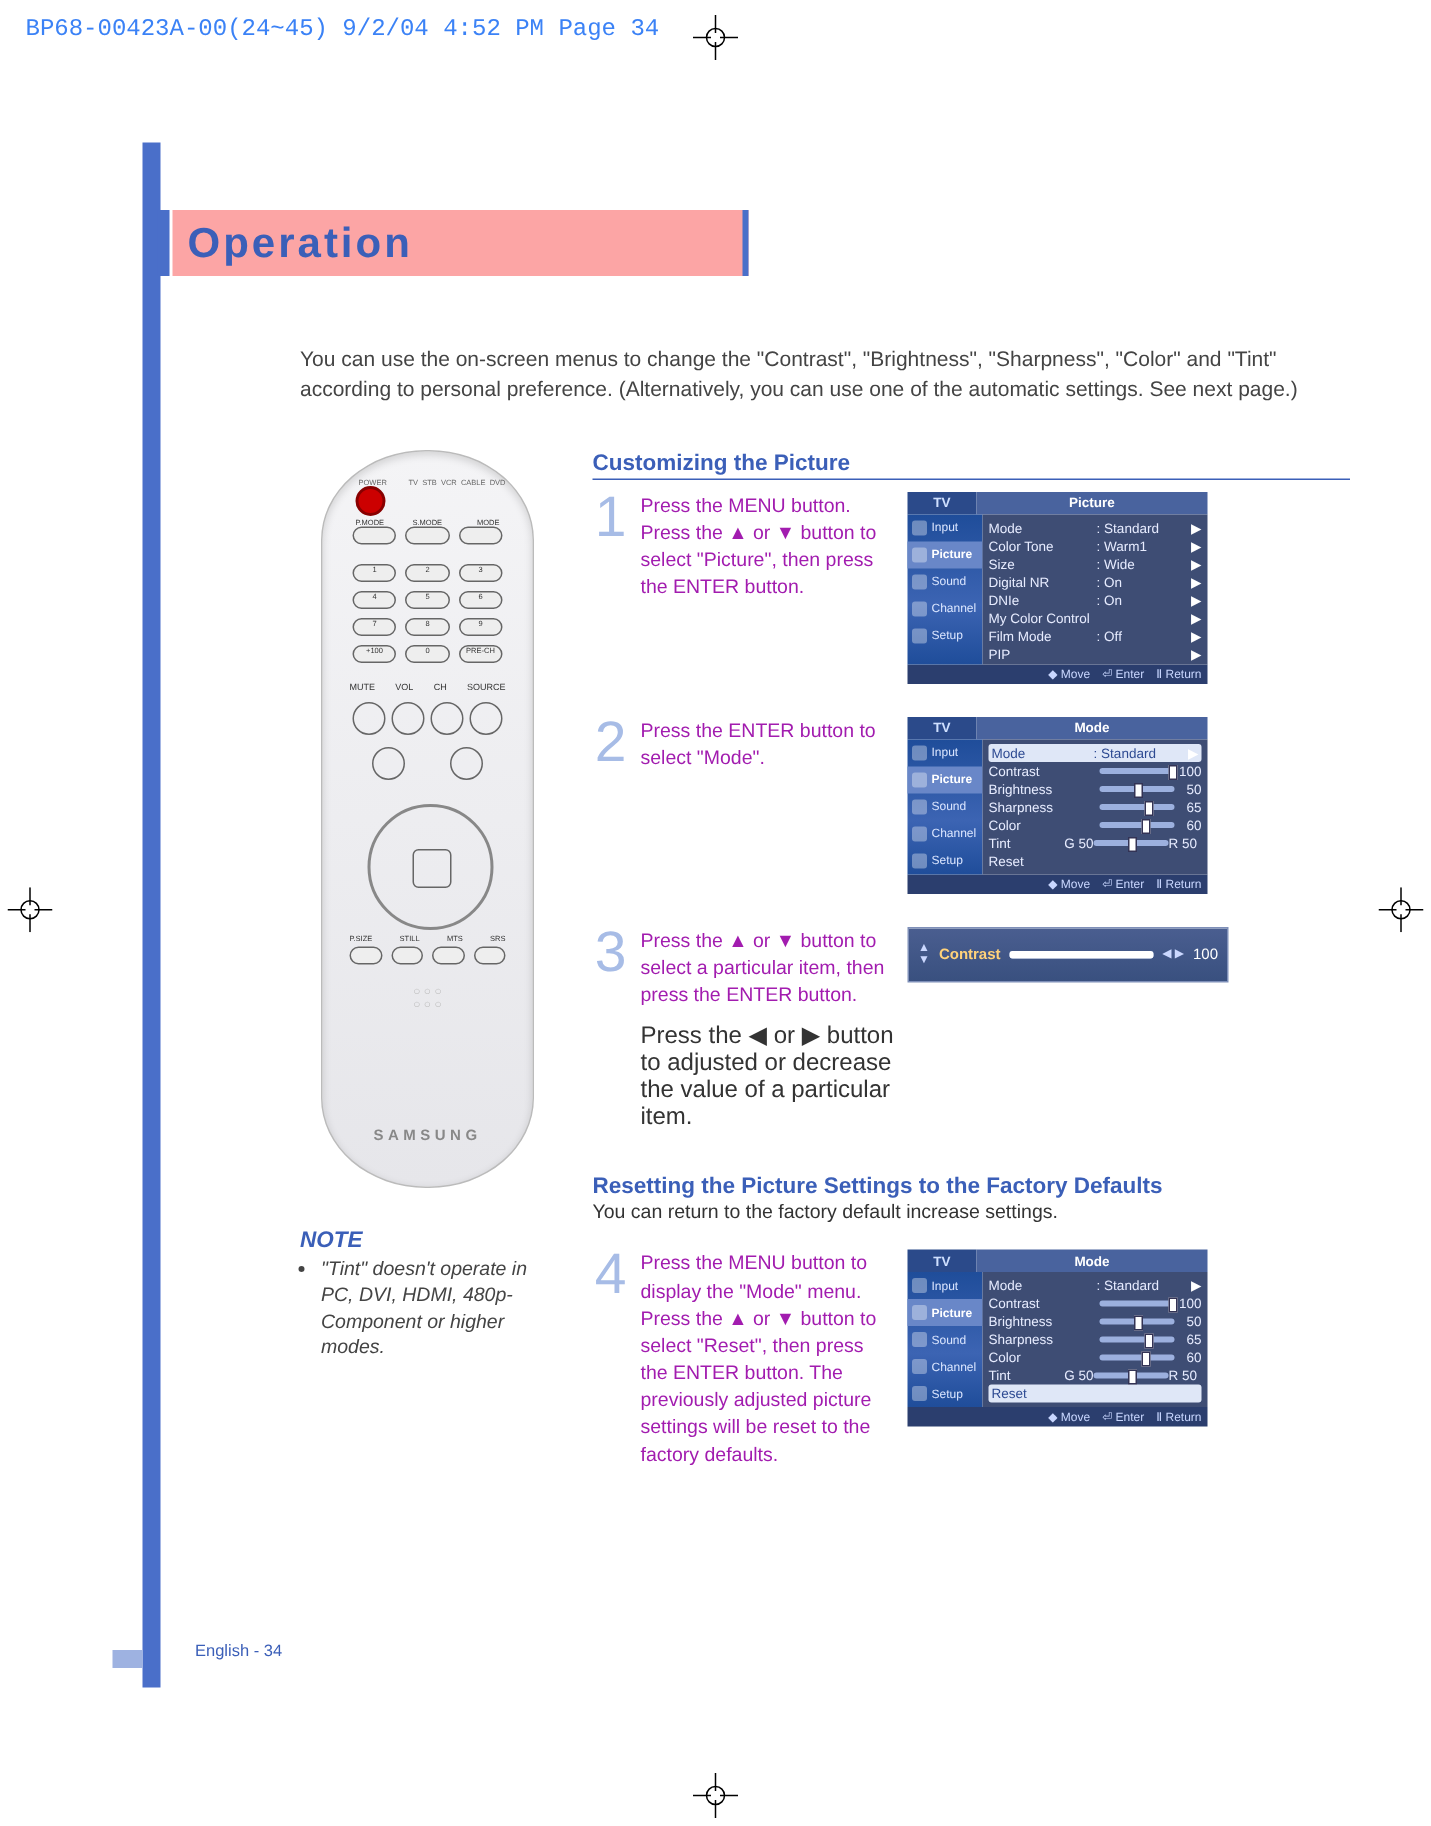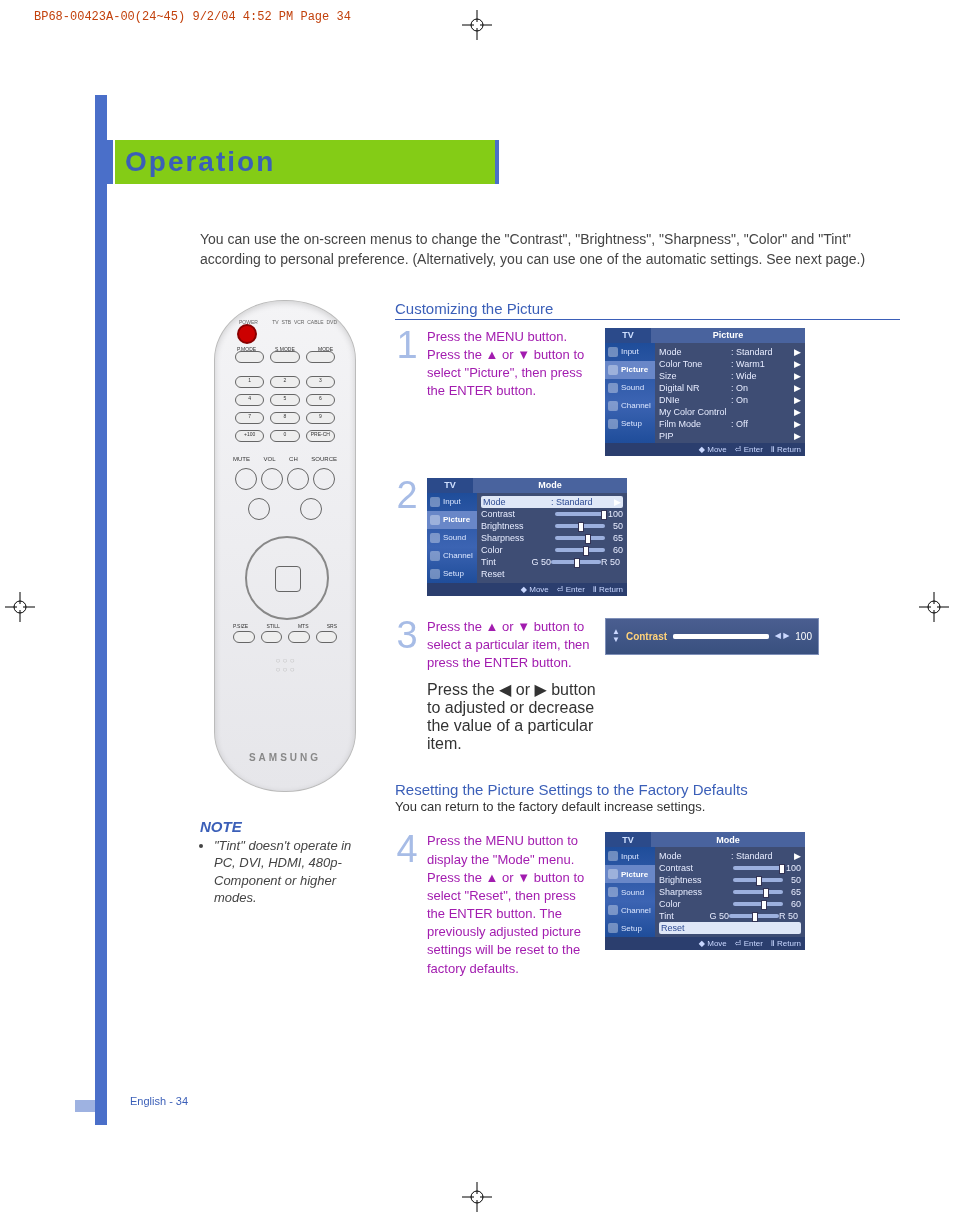--- a/index.html
+++ b/index.html
@@ -10,24 +10,24 @@
     width: 954px;
   }
   .page {
     position: relative;
     width: 954px;
     height: 1217px;
     box-sizing: border-box;
   }
   .print-info {
     position: absolute;
-    top: 10px; left: 34px;
+    top: 10px; left: 17px;
     font-family: "Courier New", monospace;
-    font-size: 12px;
-    color: #c2410c;
+    font-size: 16px;
+    color: #3b82f6;
   }
   .crop-top, .crop-bottom { position:absolute; left:50%; transform:translateX(-50%);} 
   .crop-top { top:10px; width:30px; height:30px; }
   .crop-bottom { bottom:5px; width:30px; height:30px;}
   .crop-left, .crop-right { position:absolute; top:50%; transform:translateY(-50%);} 
   .crop-left{left:5px;} .crop-right{right:5px;}
   .content {
     position: absolute;
     left: 105px; top: 85px;
     width: 790px;
@@ -41,21 +41,21 @@
   .section-title-wrap {
     display: flex;
     align-items: stretch;
     margin-bottom: 45px;
     margin-top:55px;
   }
   .section-title-left {
     width: 8px; background: #4a6fc9; margin-right: 2px;
   }
   .section-title {
-    background: #84cc16;
+    background: #fca5a5;
     border-right: 4px solid #4a6fc9;
     color: #3b5fb8;
     font-size: 28px;
     font-weight: bold;
     letter-spacing: 2px;
     padding: 6px 220px 6px 10px;
   }
   .h2 {
     color: #3b5fb8;
     font-size: 26px;
@@ -109,21 +109,21 @@
     font-weight: bold;
     font-size: 15px;
     margin-bottom: 2px;
   }
   .note-block ul { margin:0; padding-left: 14px; }
   .note-block li { font-style: italic; line-height: 1.35; }
 
   .right-col { }
   .h3 {
     color: #3b5fb8;
-    font-weight: normal;
+    font-weight: bold;
     font-size: 15px;
     margin: 0 0 8px 0;
   }
   .h3.underline::after{
     content:""; display:block; height:1px; background:#3b5fb8; margin-top:2px; width: 100%;
   }
   .step {
     display: flex;
     align-items: flex-start;
     margin-bottom: 22px;
@@ -401,20 +401,21 @@
                   <span>◆ Move</span>
                   <span>⏎ Enter</span>
                   <span>Ⅱ Return</span>
                 </div>
   </div>
             </div>
         </div>
 
         <div class="step">
           <div class="num">2</div>
+          <div class="txt">Press the ENTER button to select "Mode".</div>
           <div class="osd" id="osd2">
               <div class="osd-panel">
     <div class="header">
                   <div class="left">TV</div>
                   <div class="right">Mode</div>
                 </div>
     <div class="body">
                   <div class="side">
     <div class="tab">
                       <span class="ic"></span>

